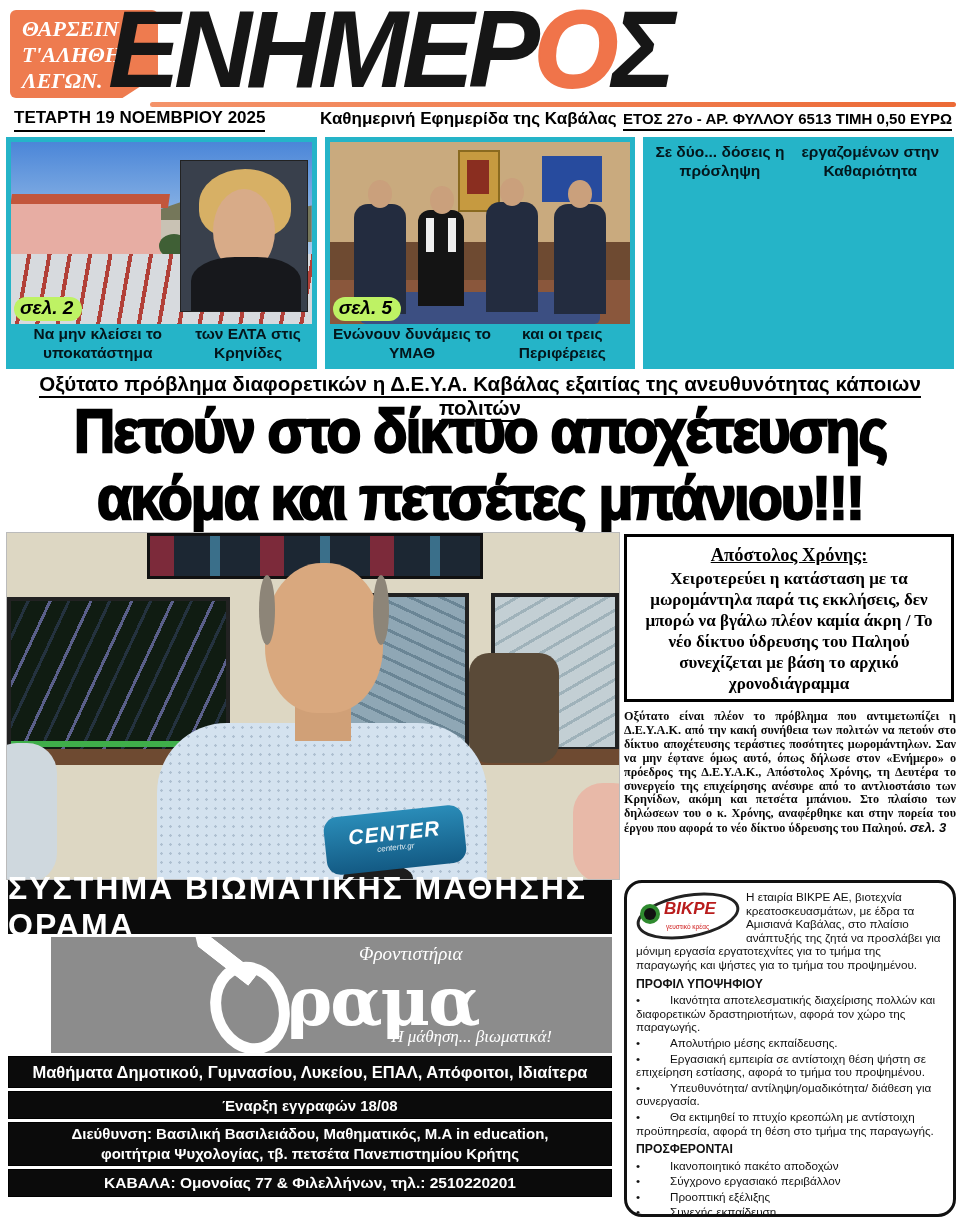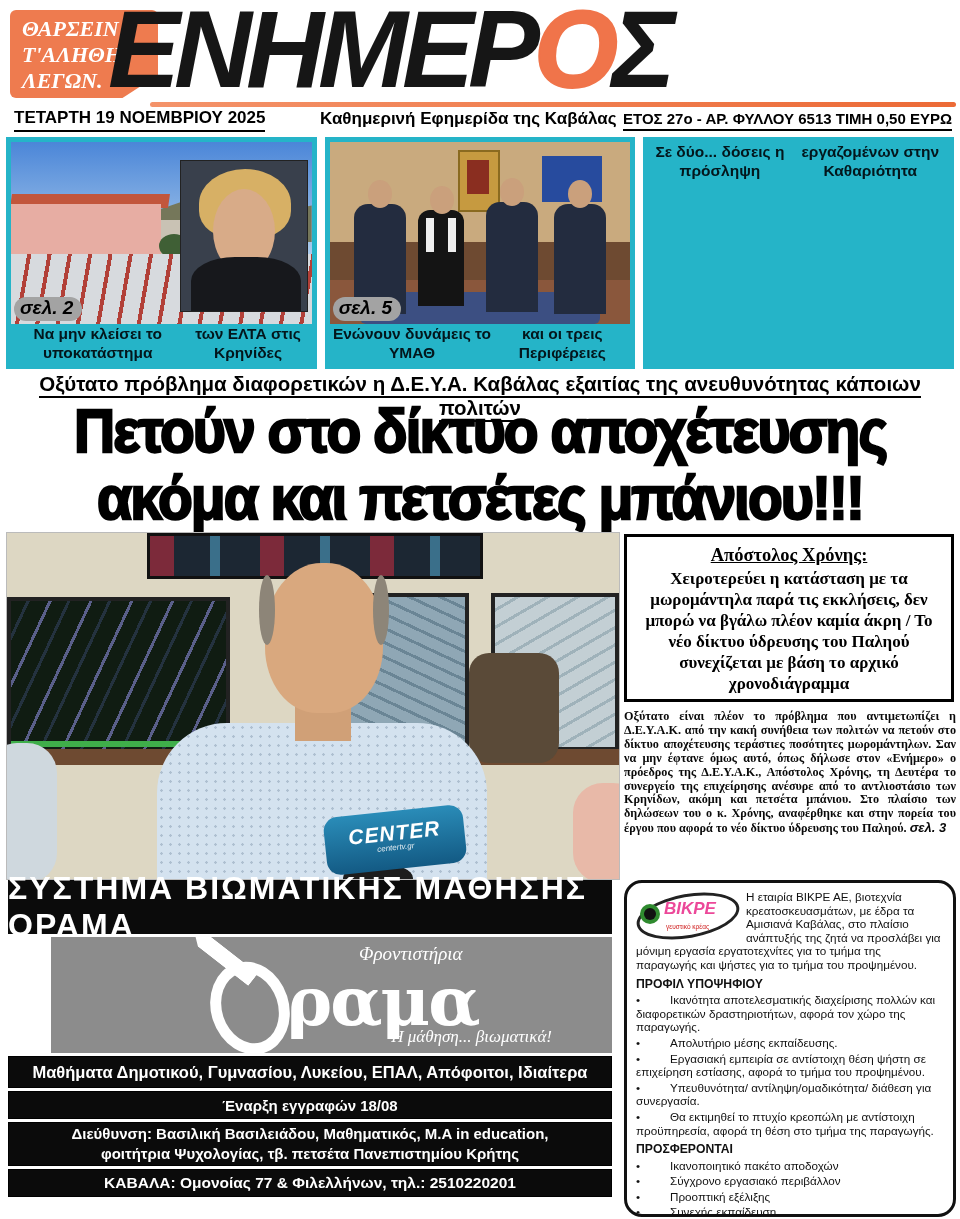--- a/index.html
+++ b/index.html
@@ -20,21 +20,21 @@
     background:linear-gradient(90deg,#f4936a,#ec6a36);border-radius:3px;}
   .dateline{position:absolute;left:0;top:108px;width:960px;height:26px;font-weight:bold;}
   .date-left{position:absolute;left:14px;top:0;font-size:17px;border-bottom:2px solid #000;padding-bottom:2px;}
   .date-mid{position:absolute;left:320px;top:1px;font-size:17px;}
   .date-right{position:absolute;right:8px;top:2px;font-size:15px;border-bottom:2px solid #000;padding-bottom:2px;}
 
   
   .teasers{position:absolute;left:0;top:137px;width:960px;height:232px;display:flex;gap:8px;padding:0 6px;box-sizing:border-box;}
   .teaser{flex:1;background:#25b4c8;position:relative;padding:5px 5px 0 5px;box-sizing:border-box;}
   .t-photo{position:relative;width:100%;height:182px;overflow:hidden;background:#888;}
-  .page-label{position:absolute;left:3px;bottom:3px;background:#a3a3a3;color:#000;
+  .page-label{position:absolute;left:3px;bottom:3px;background:#bef264;color:#000;
     font-weight:bold;font-style:italic;font-size:19px;padding:0 9px 2px 6px;z-index:5;border-radius:12px;}
   .t-caption{height:44px;display:flex;flex-direction:row;justify-content:center;
     text-align:center;font-weight:bold;font-size:15.5px;line-height:19px;color:#03161c;}
 
   
   .ph1-sky{position:absolute;inset:0;background:linear-gradient(#4b86d8,#b9d5ee 70%);}
   .ph1-mtn{position:absolute;left:0;top:48px;width:100%;height:52px;background:#75775a;
     clip-path:polygon(0 70%,18% 35%,38% 60%,58% 20%,78% 55%,100% 30%,100% 100%,0 100%);}
   .ph1-bldg{position:absolute;left:0;top:62px;width:150px;height:52px;background:#e7ada3;}
   .ph1-roof{position:absolute;left:0;top:52px;width:158px;height:14px;background:#c2563c;transform:skewX(-8deg);}
@@ -136,21 +136,21 @@
   .bar.b3{height:44px;font-size:15px;line-height:20px;}
   .bar.b4{height:28px;font-size:15.5px;}
 
   
   .bikre{position:absolute;left:624px;top:880px;width:332px;height:337px;border:3px solid #111;border-radius:18px;
     box-sizing:border-box;padding:7px 9px;font-size:11.7px;line-height:13.6px;color:#111;overflow:hidden;}
   .bikre-logo{float:left;position:relative;width:104px;height:44px;margin:2px 6px 2px 0;}
   .bikre-swoosh{position:absolute;left:0;top:2px;width:98px;height:38px;border:3px solid #222;border-radius:50%;transform:rotate(-10deg);}
   .bikre-ball{position:absolute;left:4px;top:12px;width:20px;height:20px;border-radius:50%;background:#2f8a2f;}
   .bikre-ball:after{content:"";position:absolute;left:4px;top:4px;width:12px;height:12px;border-radius:50%;background:#111;}
-  .bikre-word{position:absolute;left:28px;top:10px;color:#ec4899;font-weight:bold;font-style:italic;font-size:17px;}
+  .bikre-word{position:absolute;left:28px;top:10px;color:#b91c1c;font-weight:bold;font-style:italic;font-size:17px;}
   .bikre-sub{position:absolute;left:30px;top:28px;color:#d02020;font-size:6.5px;}
   .bikre p{margin:0 0 2px 0;}
   .bk-head{font-weight:bold;margin:6px 0 2px 0;font-size:12.2px;}
   .bull{display:inline-block;width:34px;}
 </style>
 </head>
 <body>
 
 <div class="page">
 

